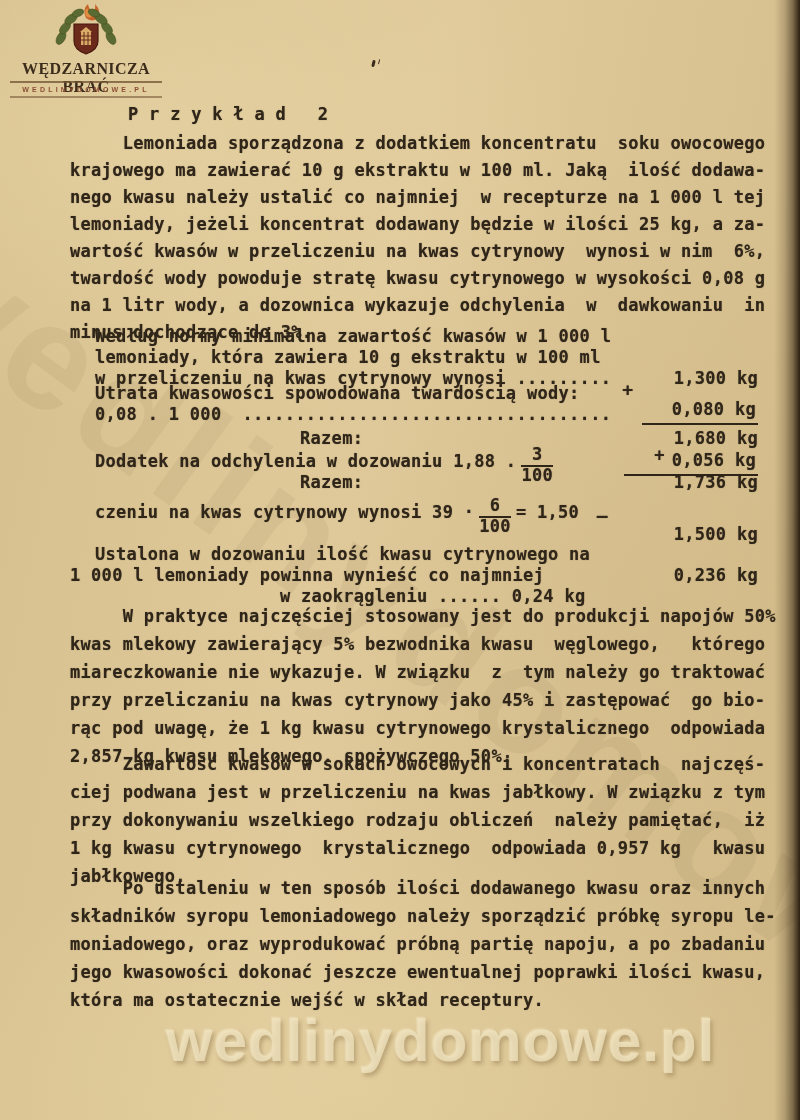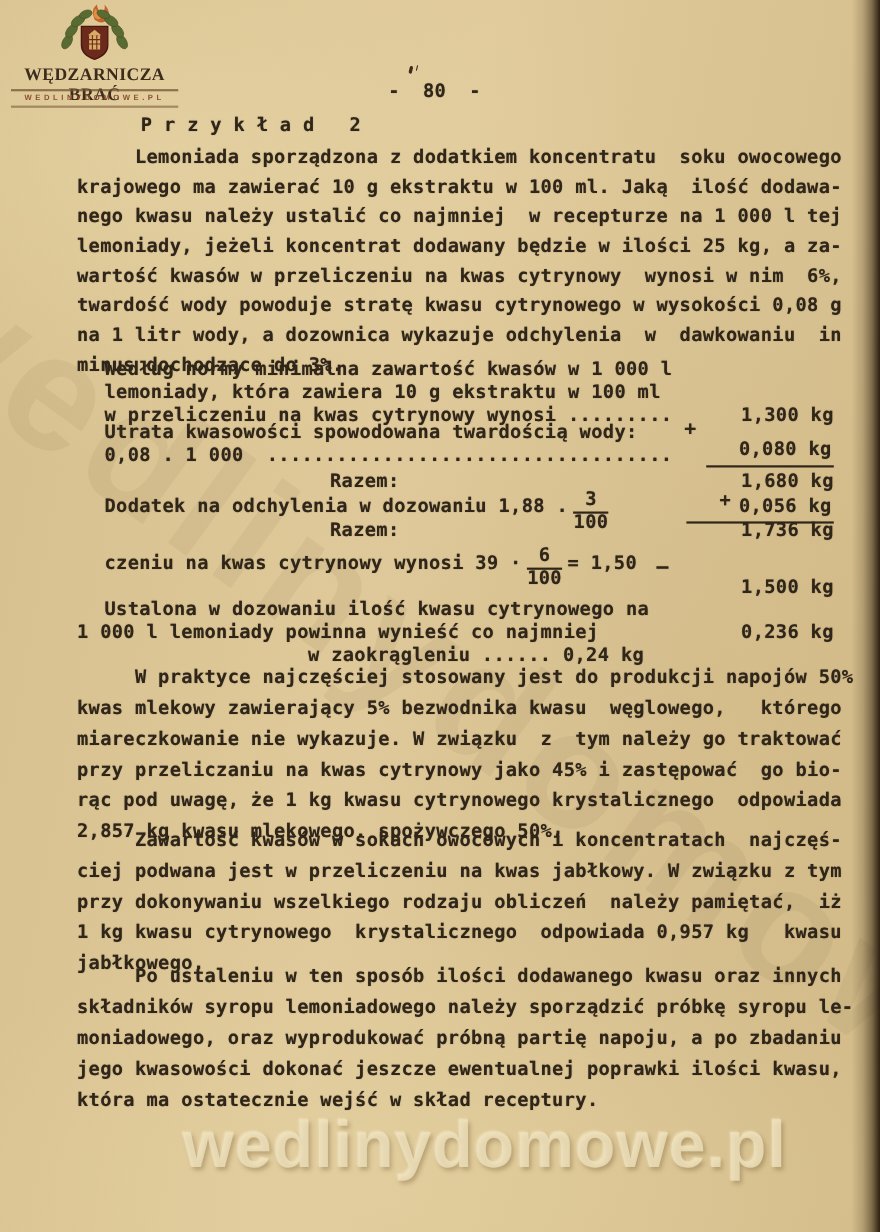--- a/index.html
+++ b/index.html
@@ -77,21 +77,20 @@
       <path d="M35,34 h10 M35,38 h10 M38,30 v13 M42,30 v13" stroke="#6b2a1c" stroke-width="1"></path>
     </svg>
     <div class="brand">WĘDZARNICZA BRAĆ</div>
     <div class="rule1"></div>
     <div class="site">WEDLINYDOMOWE.PL</div>
     <div class="rule2"></div>
   </div>
 
   <div class="speck"></div>
 
-  <div class="tw pageno">-  80  -</div>
 
   <div class="tw title">P r z y k ł a d   2</div>
 
   <div class="tw" style="top:130px;left:70px;">     Lemoniada sporządzona z dodatkiem koncentratu  soku owocowego
 krajowego ma zawierać 10 g ekstraktu w 100 ml. Jaką  ilość dodawa-
 nego kwasu należy ustalić co najmniej  w recepturze na 1 000 l tej
 lemoniady, jeżeli koncentrat dodawany będzie w ilości 25 kg, a za-
 wartość kwasów w przeliczeniu na kwas cytrynowy  wynosi w nim  6%,
 twardość wody powoduje stratę kwasu cytrynowego w wysokości 0,08 g
 na 1 litr wody, a dozownica wykazuje odchylenia  w  dawkowaniu  in

